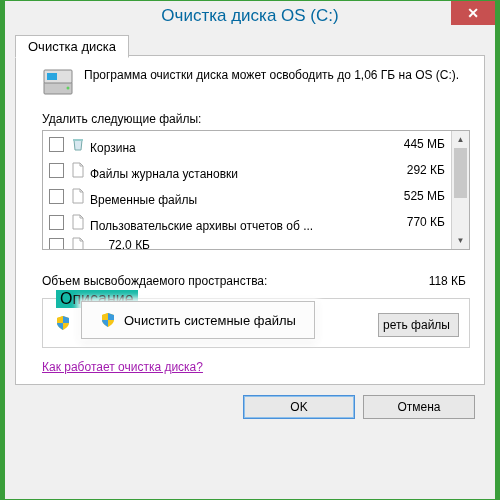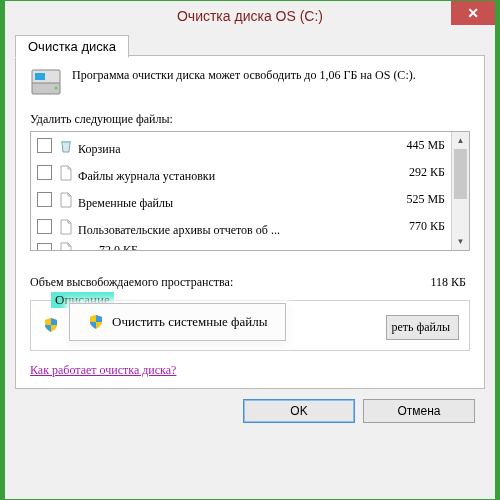--- a/index.html
+++ b/index.html
@@ -23,22 +23,22 @@
   }
   .titlebar {
     height: 30px;
     display: flex;
     align-items: center;
     justify-content: center;
     position: relative;
     background: #f0f0f0;
   }
   .titlebar-text {
-    font-size: 14px;
-    color: #7f1d1d;
+    font-size: 17px;
+    color: #0369a1;
   }
   .close-btn {
     position: absolute;
     right: 0;
     top: 0;
     width: 44px;
     height: 24px;
     background: #c75050;
     color: #fff;
     display: flex;
@@ -62,22 +62,21 @@
     top: -21px;
     left: -1px;
     background: #fff;
     border: 1px solid #bdbdbd;
     border-bottom: 1px solid #fff;
     padding: 3px 12px;
     font-size: 13px;
     z-index: 2;
   }
   .tab-content {
-    padding: 12px 14px 10px 14px;
-    font-family: Liberation Serif, serif;
+    padding: 12px 14px 10px 26px;
   }
   .summary-row {
     display: flex;
     align-items: flex-start;
     gap: 10px;
     margin-bottom: 14px;
   }
   .drive-icon {
     width: 32px;
     height: 30px;
@@ -168,24 +167,24 @@
   }
   .groupbox {
     border: 1px solid #d0d0d0;
     margin-top: 10px;
     position: relative;
     padding: 14px 10px 10px 10px;
   }
   .groupbox-label {
     position: absolute;
     top: -9px;
-    left: 20px;
-    background: #5eead4;
+    left: 13px;
+    background: #14b8a6;
     padding: 0 4px;
-    font-size: 13px;
+    font-size: 16px;
   }
   .btn-row {
     display: flex;
     gap: 18px;
     justify-content: space-between;
   }
   .shield-btn {
     display: flex;
     align-items: center;
     gap: 6px;

